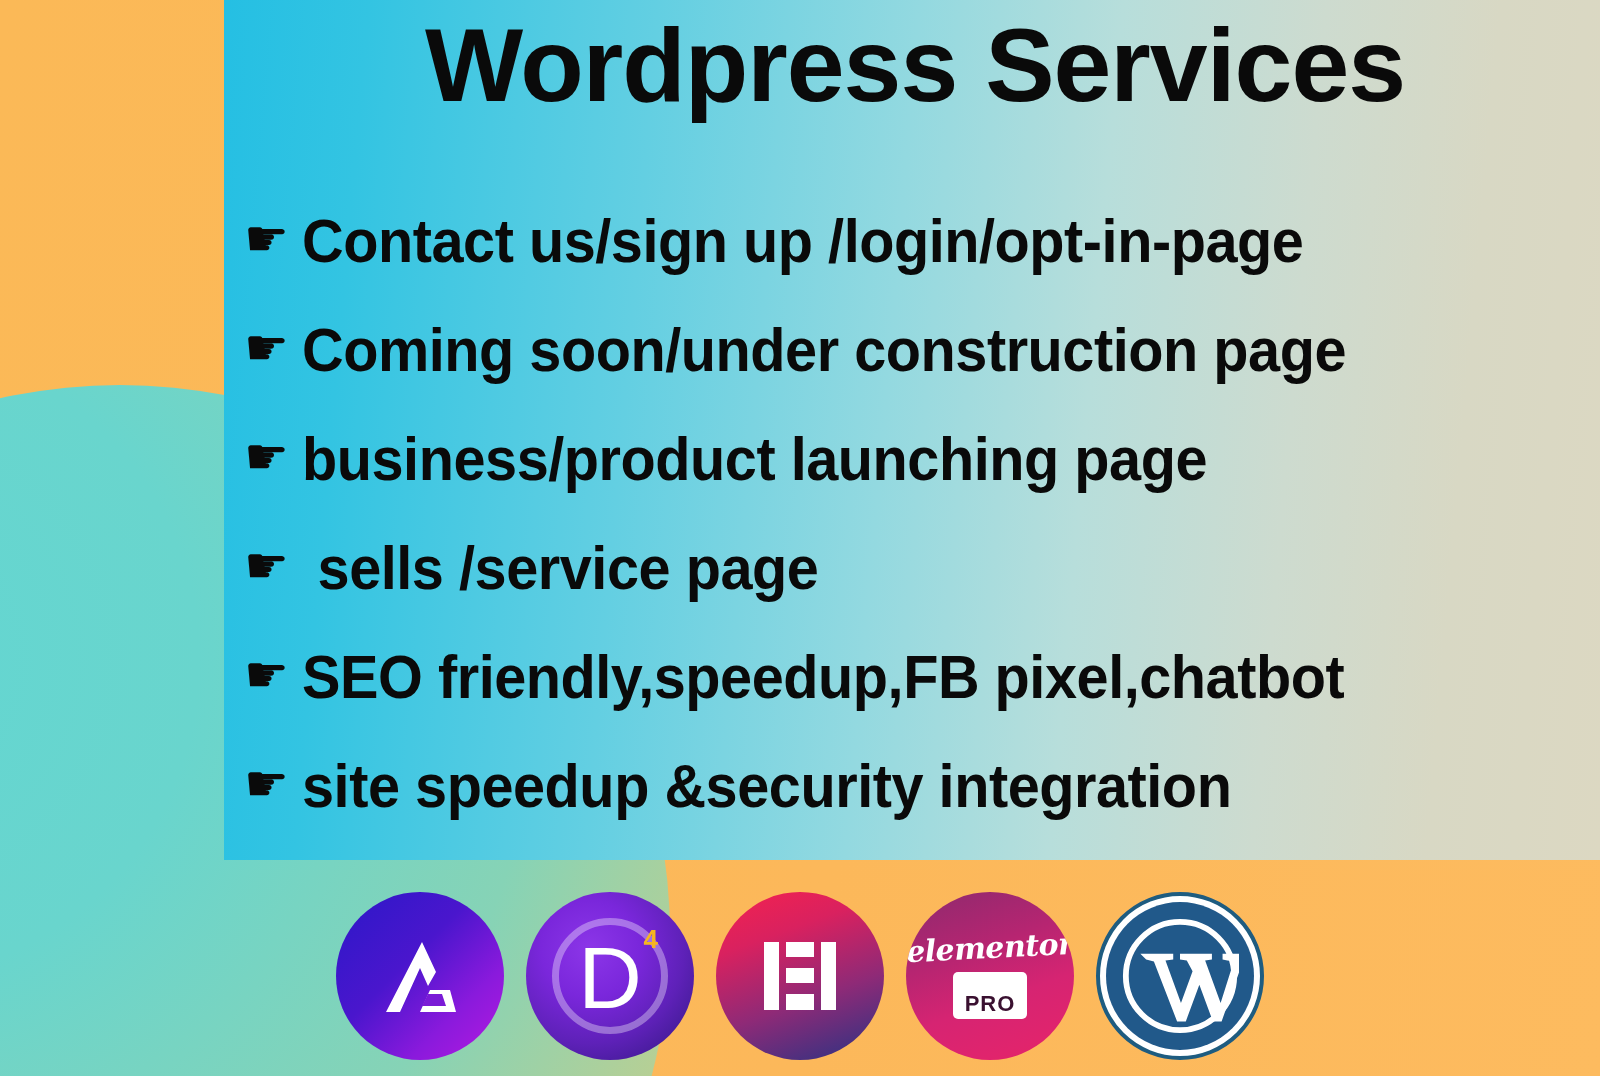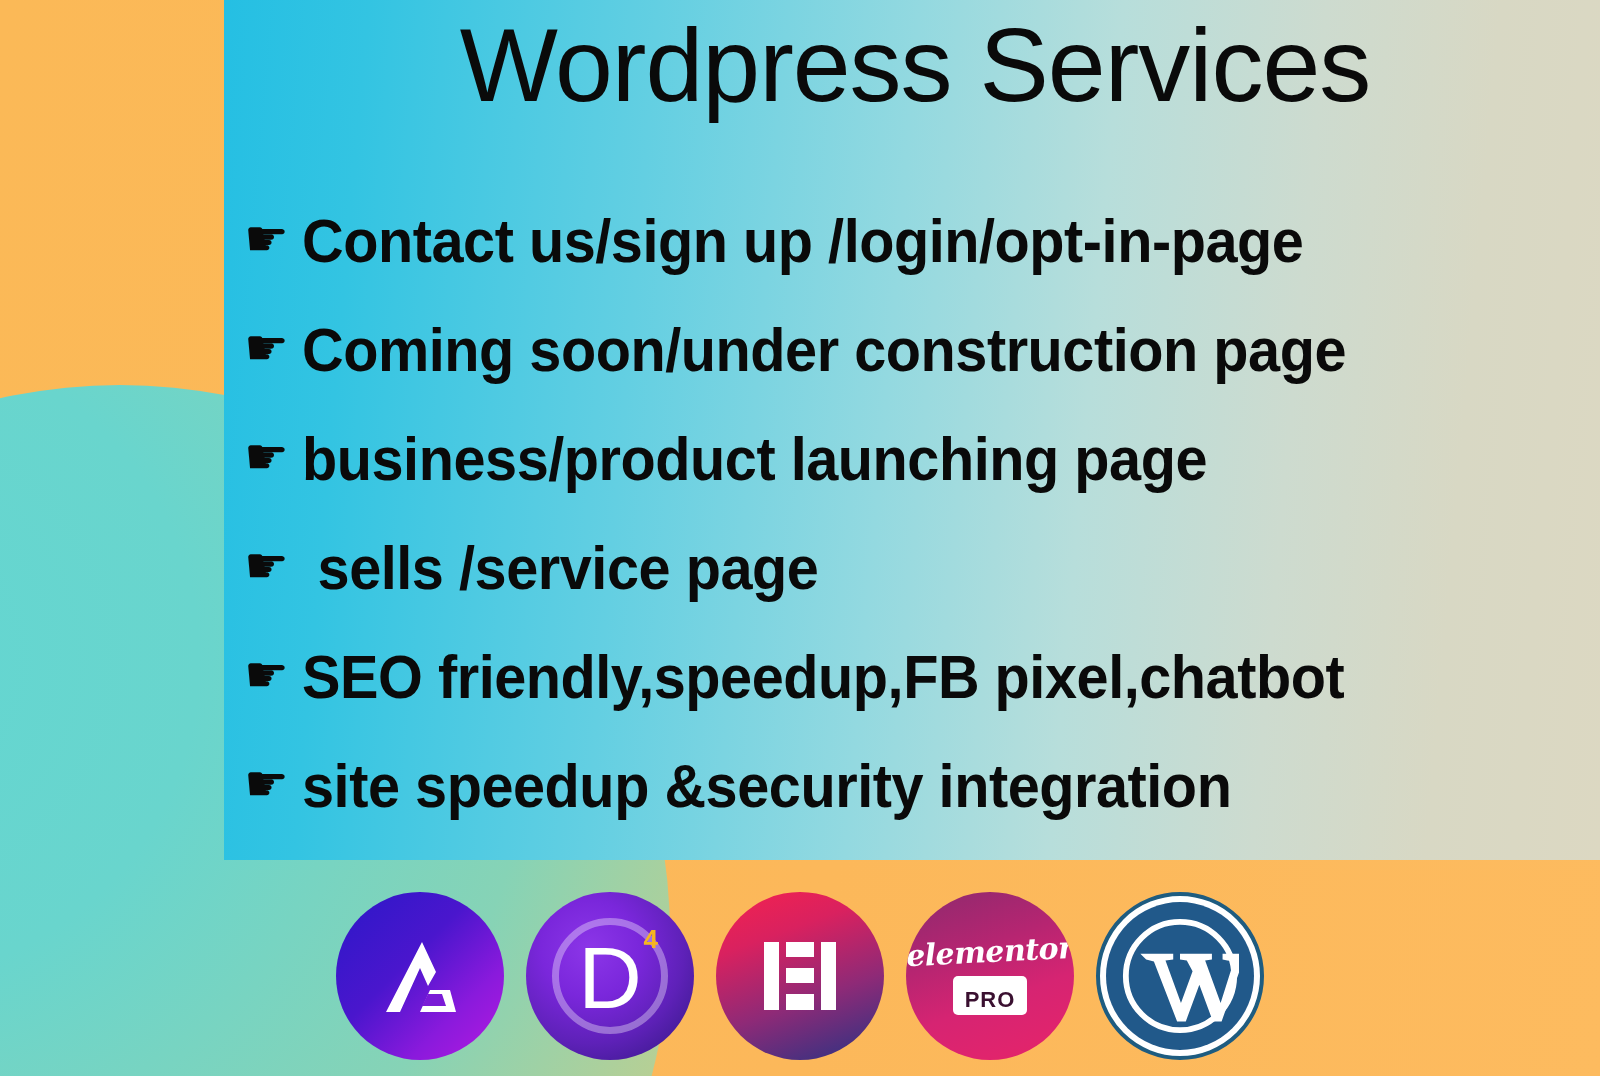--- a/index.html
+++ b/index.html
@@ -55,21 +55,21 @@
   }
 
   
   .title {
     position: absolute;
     left: 250px;
     top: 6px;
     width: 1330px;
     text-align: center;
     font-family: "Liberation Sans", sans-serif;
-    font-weight: normal;
+    font-weight: bold;
     font-size: 104px;
     line-height: 118px;
     letter-spacing: -1px;
     color: #0a0a0a;
     white-space: nowrap;
   }
 
   
   .list {
     position: absolute;
@@ -180,21 +180,21 @@
     font-size: 30px;
     line-height: 1;
     letter-spacing: -0.5px;
     transform: rotate(-3deg);
   }
   .el-pro {
     margin-top: 9px;
     background: #ffffff;
     color: #3a1030;
     border-radius: 5px;
-    padding: 12px 12px 3px 12px;
+    padding: 20px 12px 3px 12px;
     font-family: "Liberation Sans", sans-serif;
     font-weight: bold;
     font-size: 22px;
     line-height: 1.1;
     letter-spacing: 1px;
   }
   
   .logo-wordpress {
     background: #ffffff;
     border: 4px solid #1e5c80;

